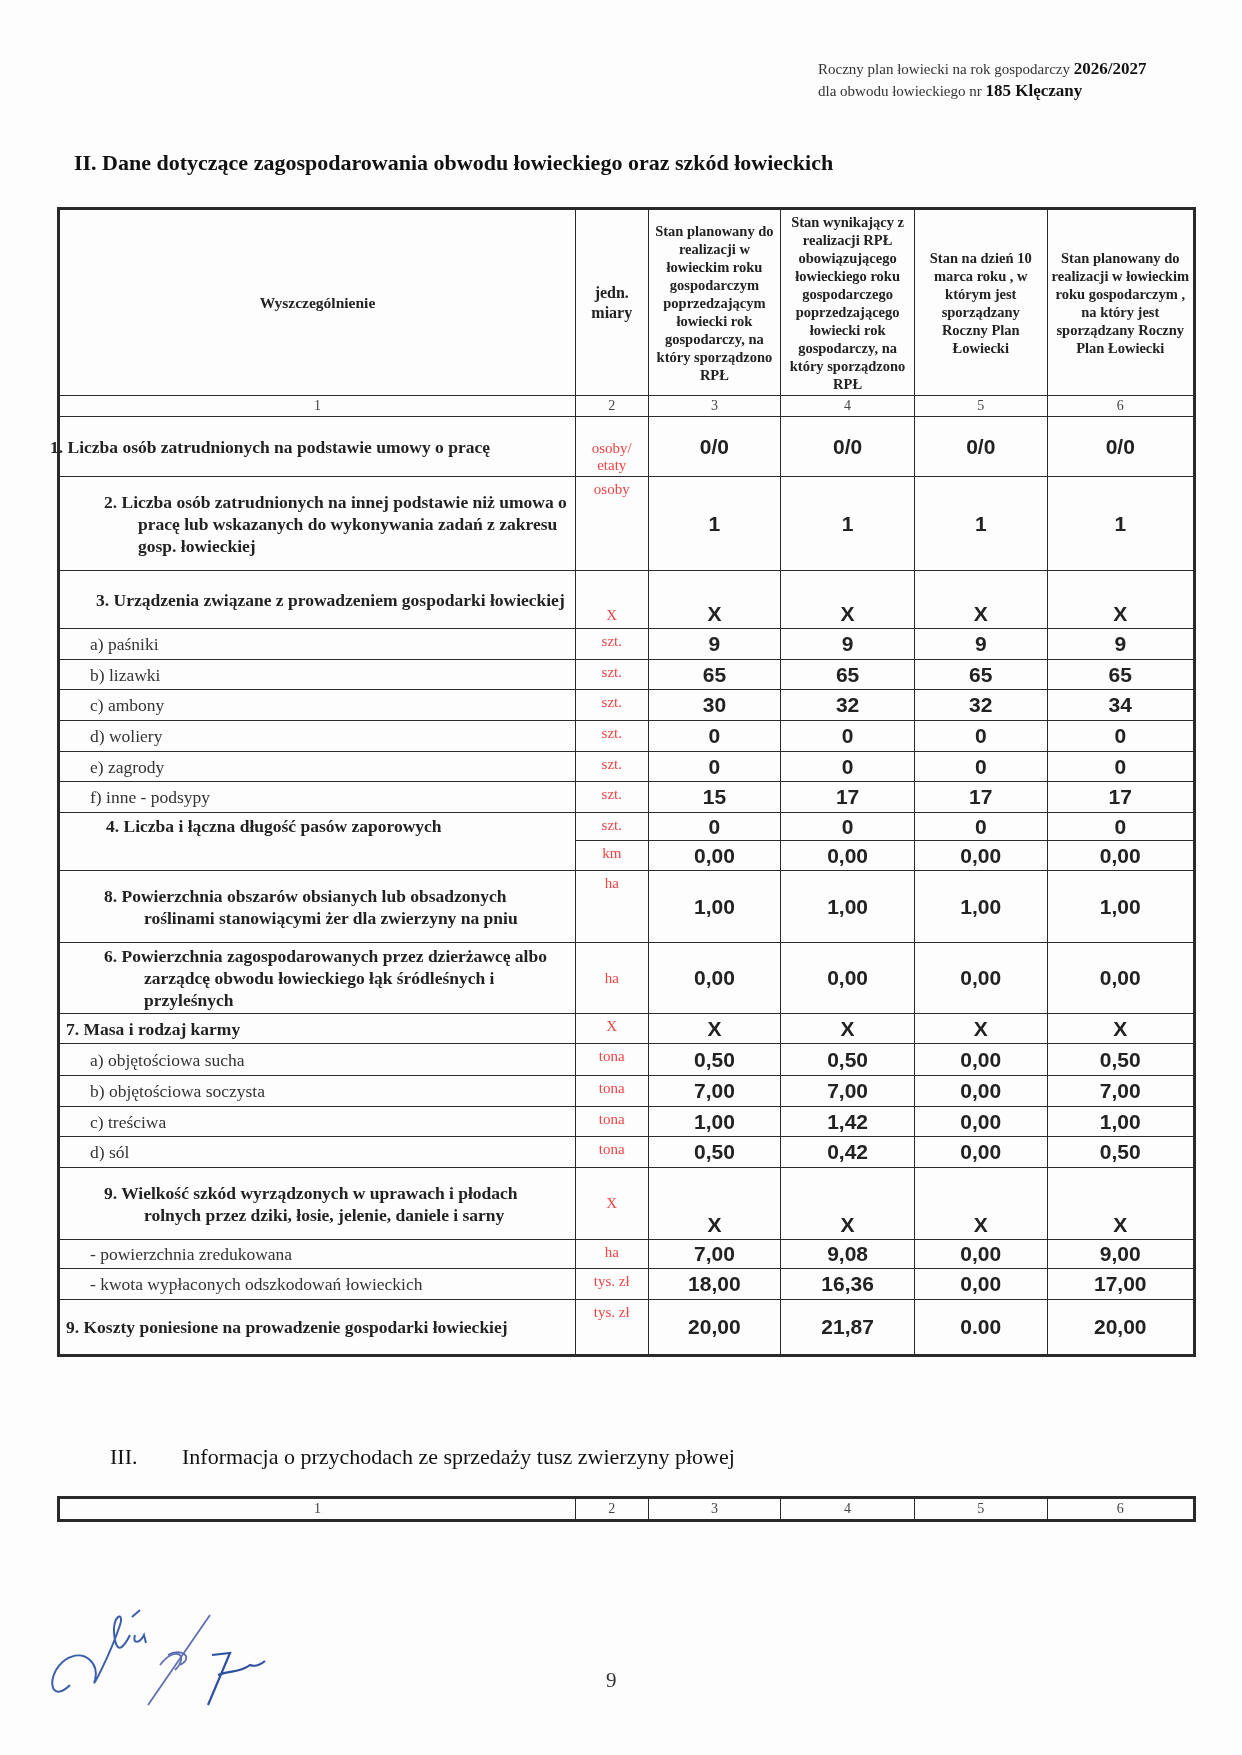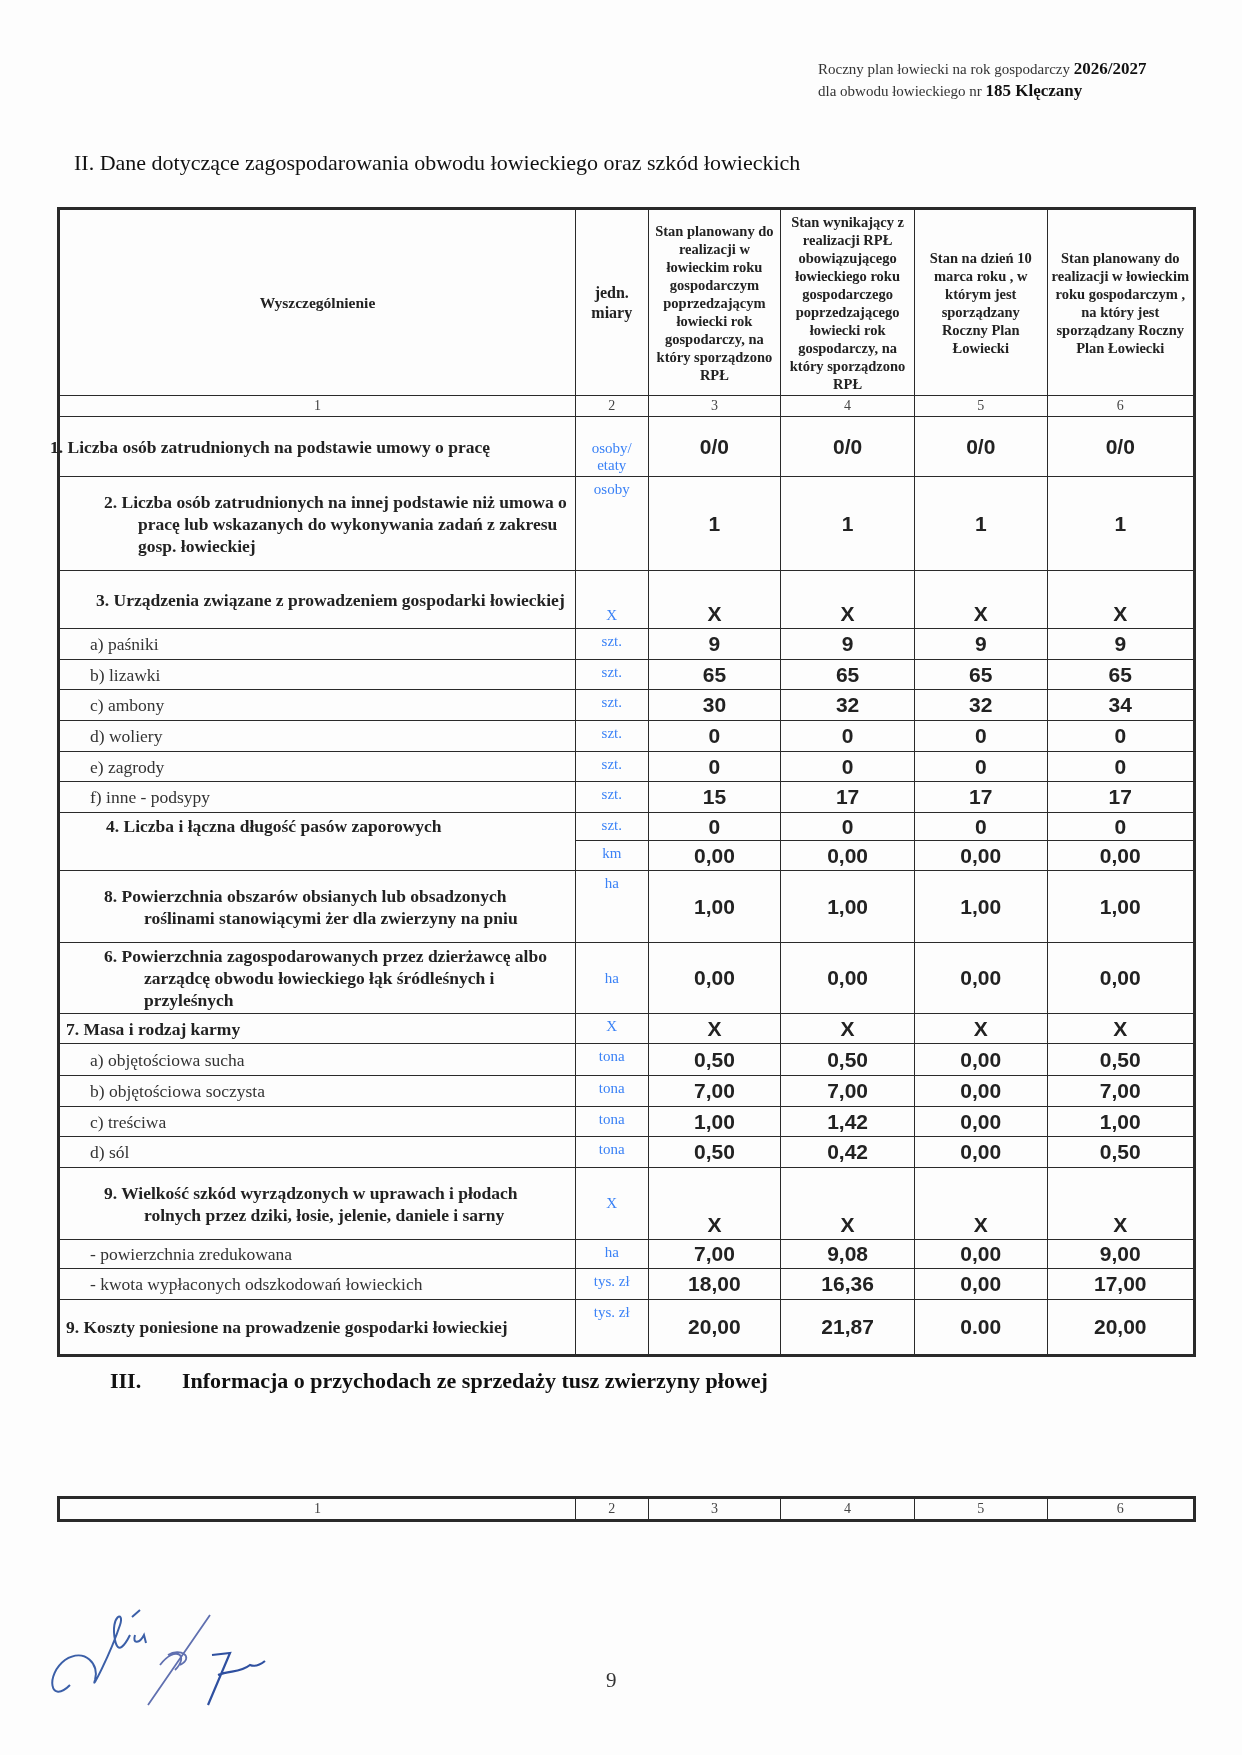--- a/index.html
+++ b/index.html
@@ -1,33 +1,33 @@
 <!DOCTYPE html>
 <html><head>
 <meta charset="utf-8">
 <style>
   html, body { margin: 0; padding: 0; background: #fdfdfd; }
   body { width: 1242px; height: 1755px; position: relative; overflow: hidden;
          font-family: "Liberation Serif", "DejaVu Serif", serif; color: #222; }
   .hdr { position: absolute; left: 818px; top: 58px; font-size: 15px; line-height: 22px; color: #333; }
   .hdr b { font-size: 17px; color: #111; margin-top: 36px; }
-  .sec-title { position: absolute; left: 74px; top: 150px; font-size: 22px; font-weight: normal; color: #111; }
-  .sec3 { position: absolute; left: 110px; top: 1368px; font-size: 22px; font-weight: bold; color: #111; }
+  .sec-title { position: absolute; left: 74px; top: 150px; font-size: 22px; font-weight: bold; color: #111; }
+  .sec3 { position: absolute; left: 110px; top: 1444px; font-size: 22px; font-weight: normal; color: #111; }
   .sec3 .num { display: inline-block; width: 72px; }
   table { border-collapse: collapse; position: absolute; table-layout: fixed; }
   td { border: 1.5px solid #2a2a2a; padding: 0 4px; vertical-align: middle; }
   #t2 { left: 57px; top: 207px; width: 1139px; border: 3px solid #2a2a2a; }
   #t3 { left: 57px; top: 1496px; width: 1139px; border: 3px solid #2a2a2a; }
   .colhead { text-align: center; font-weight: bold; font-size: 14.5px; line-height: 18px; }
   .unithead { text-align: center; font-weight: bold; font-size: 16px; line-height: 20px; }
   .idx { text-align: center; font-size: 14px; color: #444; height: 20px; padding: 0; }
   .lbl { font-size: 17.5px; line-height: 22px; }
   .lbl.bold { font-weight: bold; }
   .lbl.plain { font-weight: normal; color: #333; }
-  .unit { text-align: center; font-size: 15px; color: #3b82f6; vertical-align: top; padding-top: 4px; }
+  .unit { text-align: center; font-size: 15px; color: #ef4444; vertical-align: top; padding-top: 4px; }
   .unit.mid { vertical-align: middle; padding-top: 0; }
   .val { text-align: center; font-family: "Liberation Sans", "DejaVu Sans", sans-serif; font-weight: bold; font-size: 21px; color: #222; }
   .val.low { vertical-align: bottom; padding-bottom: 2px; }
   .pgnum { position: absolute; left: 606px; top: 1668px; font-size: 21px; color: #333; }
   .sig { position: absolute; left: 40px; top: 1595px; }
 </style>
 </head>
 <body>
 
 <div class="hdr">

